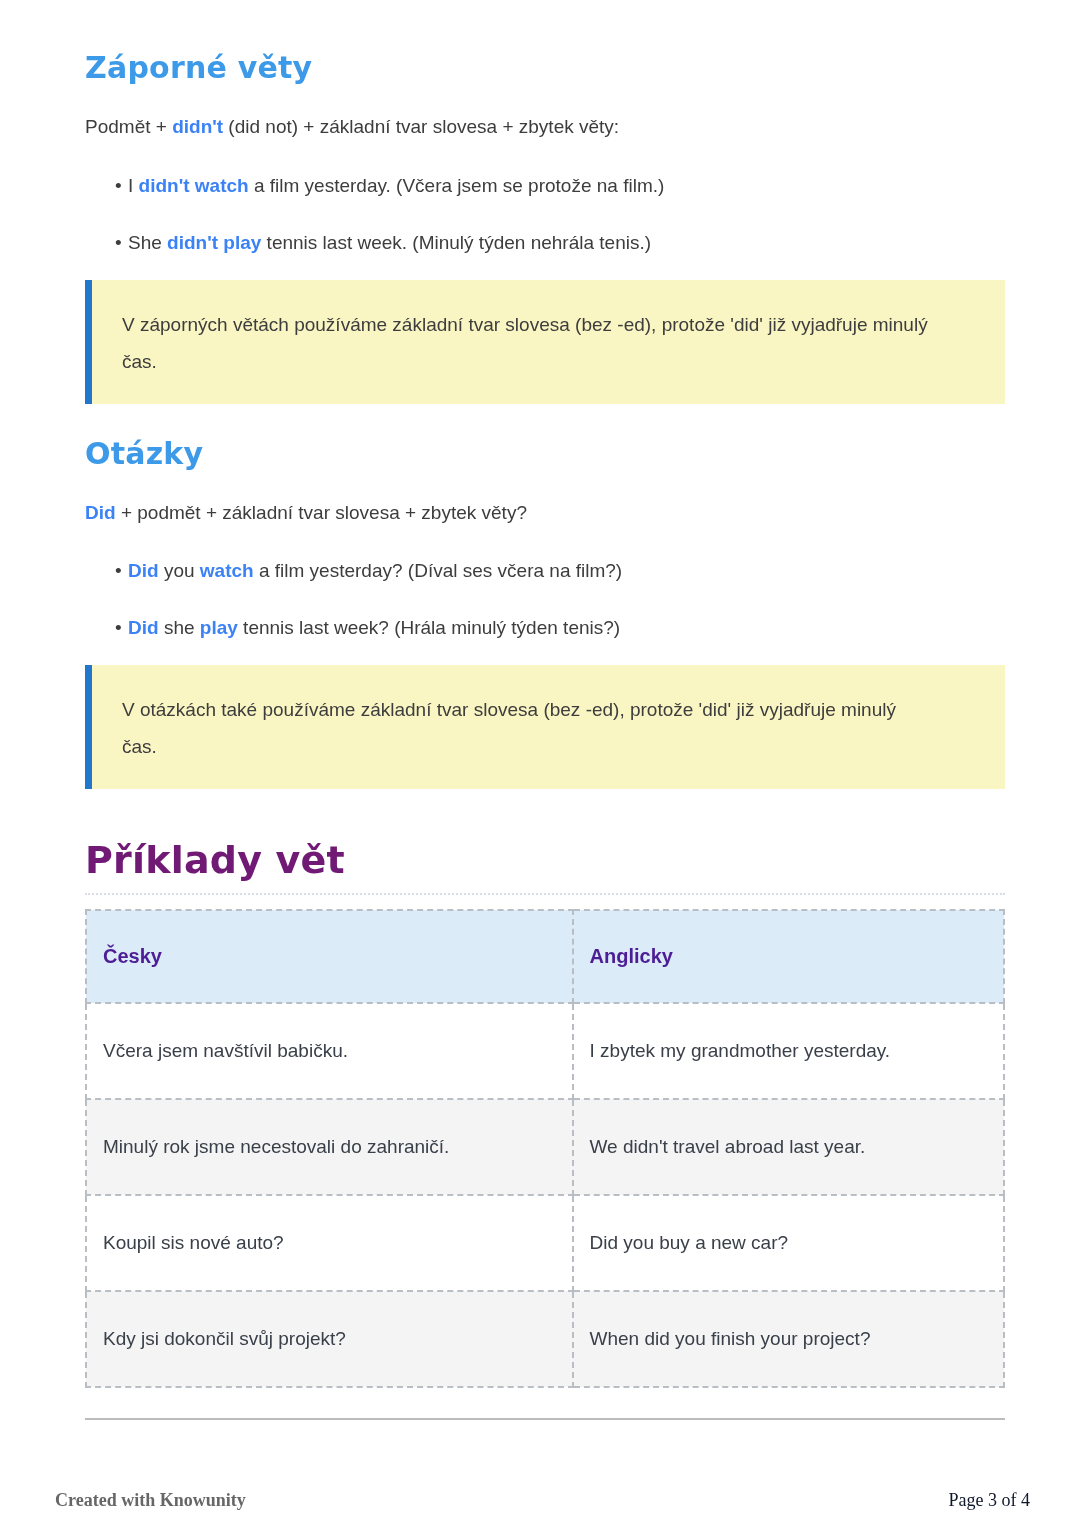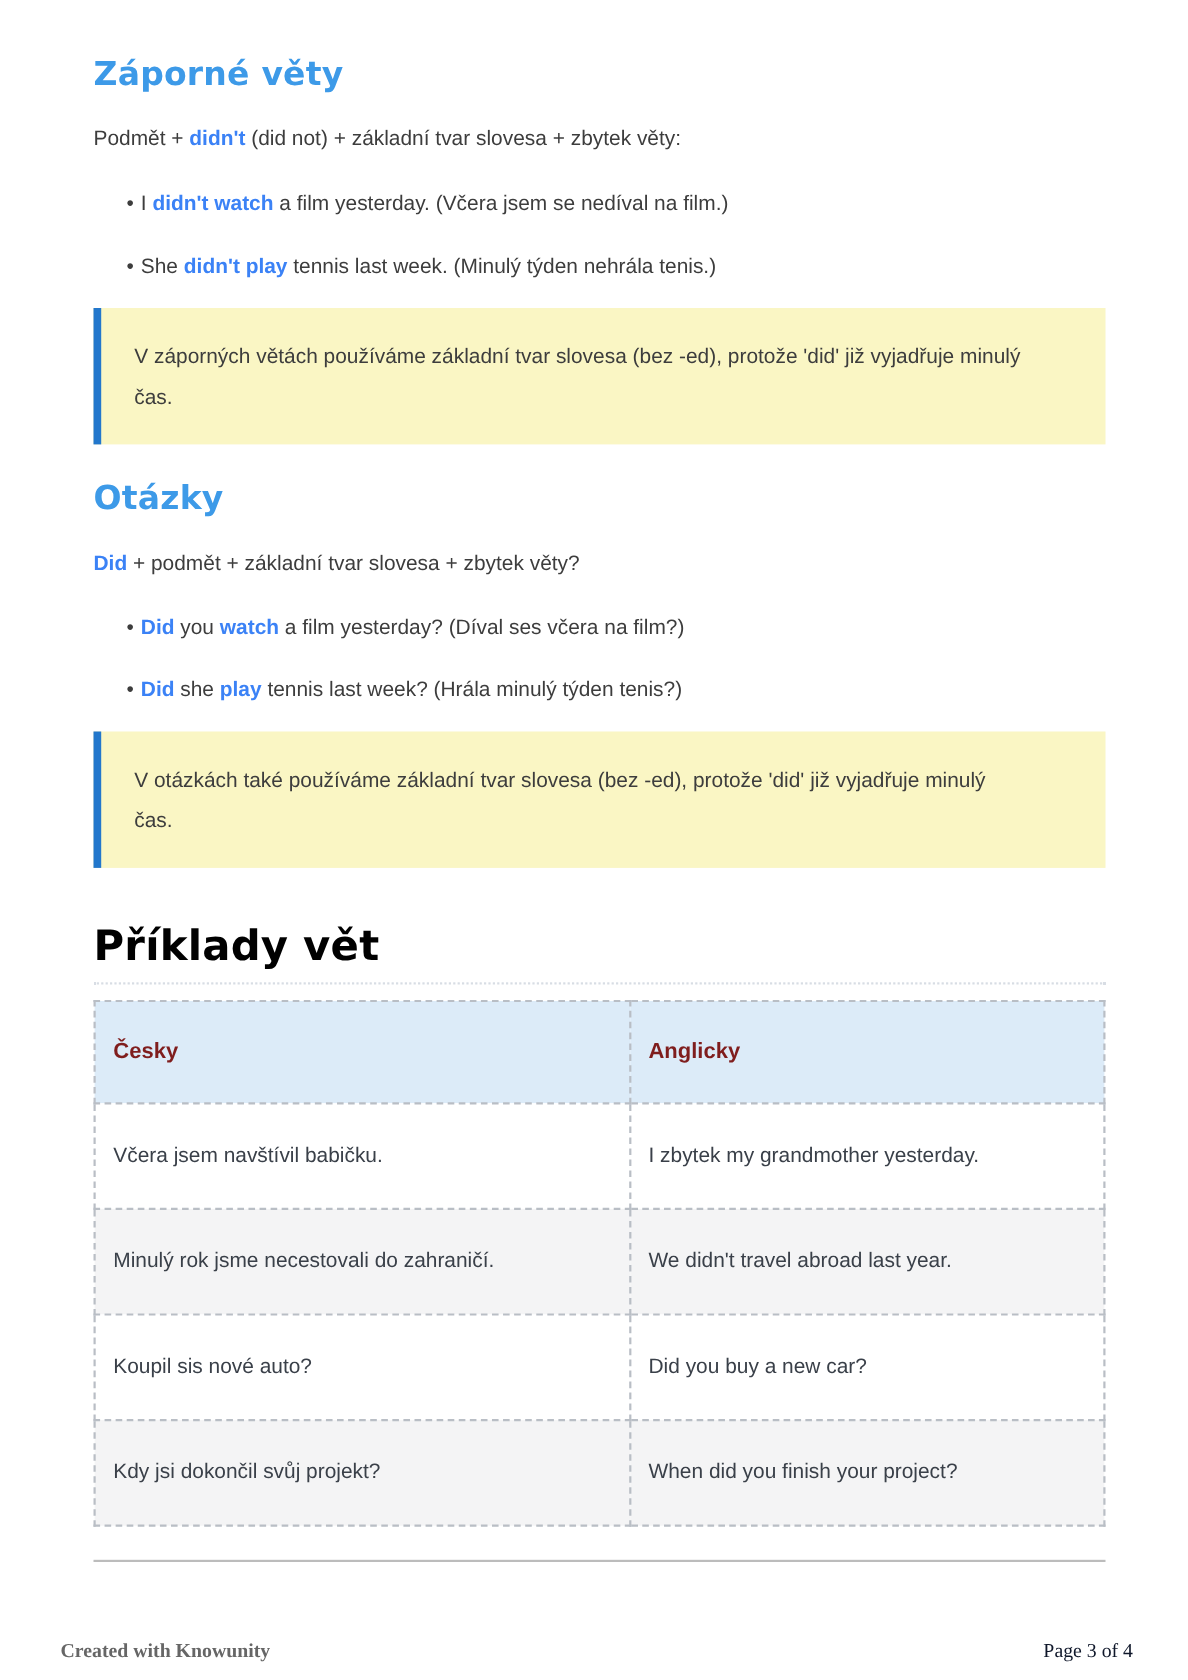--- a/index.html
+++ b/index.html
@@ -61,42 +61,42 @@
     font-size: 19px;
     line-height: 37px;
     color: #3d3d3d;
   }
   h1.main-heading {
     margin-top: 48px;
     font-family: "DejaVu Sans", sans-serif;
     font-size: 38px;
     font-weight: 700;
     line-height: 1.25;
-    color: #000000;
+    color: #701a75;
     letter-spacing: 0.2px;
   }
   .dotted-divider {
     margin-top: 8px;
     border-top: 2px dotted #d8dde4;
     height: 0;
   }
   table.examples-table {
     margin-top: 14px;
     width: 100%;
     border-collapse: collapse;
   }
   table.examples-table th,
   table.examples-table td {
     border: 2px dashed #b9bec5;
     text-align: left;
     vertical-align: middle;
   }
   table.examples-table th {
     background: #dcebf8;
-    color: #7f1d1d;
+    color: #4c1d95;
     font-size: 20px;
     font-weight: 700;
     padding: 34px 16px;
   }
   table.examples-table th:first-child { width: 53%; }
   table.examples-table td {
     font-size: 19px;
     color: #3a4049;
     padding: 36px 16px;
     background: #ffffff;
@@ -126,21 +126,21 @@
 </style>
 </head>
 <body>
 
 <div class="page">
   <div class="content">
 
     <h2 class="section-heading">Záporné věty</h2>
     <p class="formula"><span>Podmět + </span><strong>didn't</strong><span> (did not) + základní tvar slovesa + zbytek věty:</span></p>
     <ul class="example-list">
-      <li><span>I </span><strong>didn't watch</strong><span> a film yesterday. (Včera jsem se nedíval na film.)</span></li>
+      <li><span>I </span><strong>didn't watch</strong><span> a film yesterday. (Včera jsem se protože na film.)</span></li>
       <li><span>She </span><strong>didn't play</strong><span> tennis last week. (Minulý týden nehrála tenis.)</span></li>
     </ul>
     <div class="callout">
       <span>V záporných větách používáme základní tvar slovesa (bez -ed), protože 'did' již vyjadřuje minulý čas.</span>
     </div>
 
     <h2 class="section-heading second">Otázky</h2>
     <p class="formula"><strong>Did</strong><span> + podmět + základní tvar slovesa + zbytek věty?</span></p>
     <ul class="example-list">
       <li><strong>Did</strong><span> you </span><strong>watch</strong><span> a film yesterday? (Díval ses včera na film?)</span></li>

